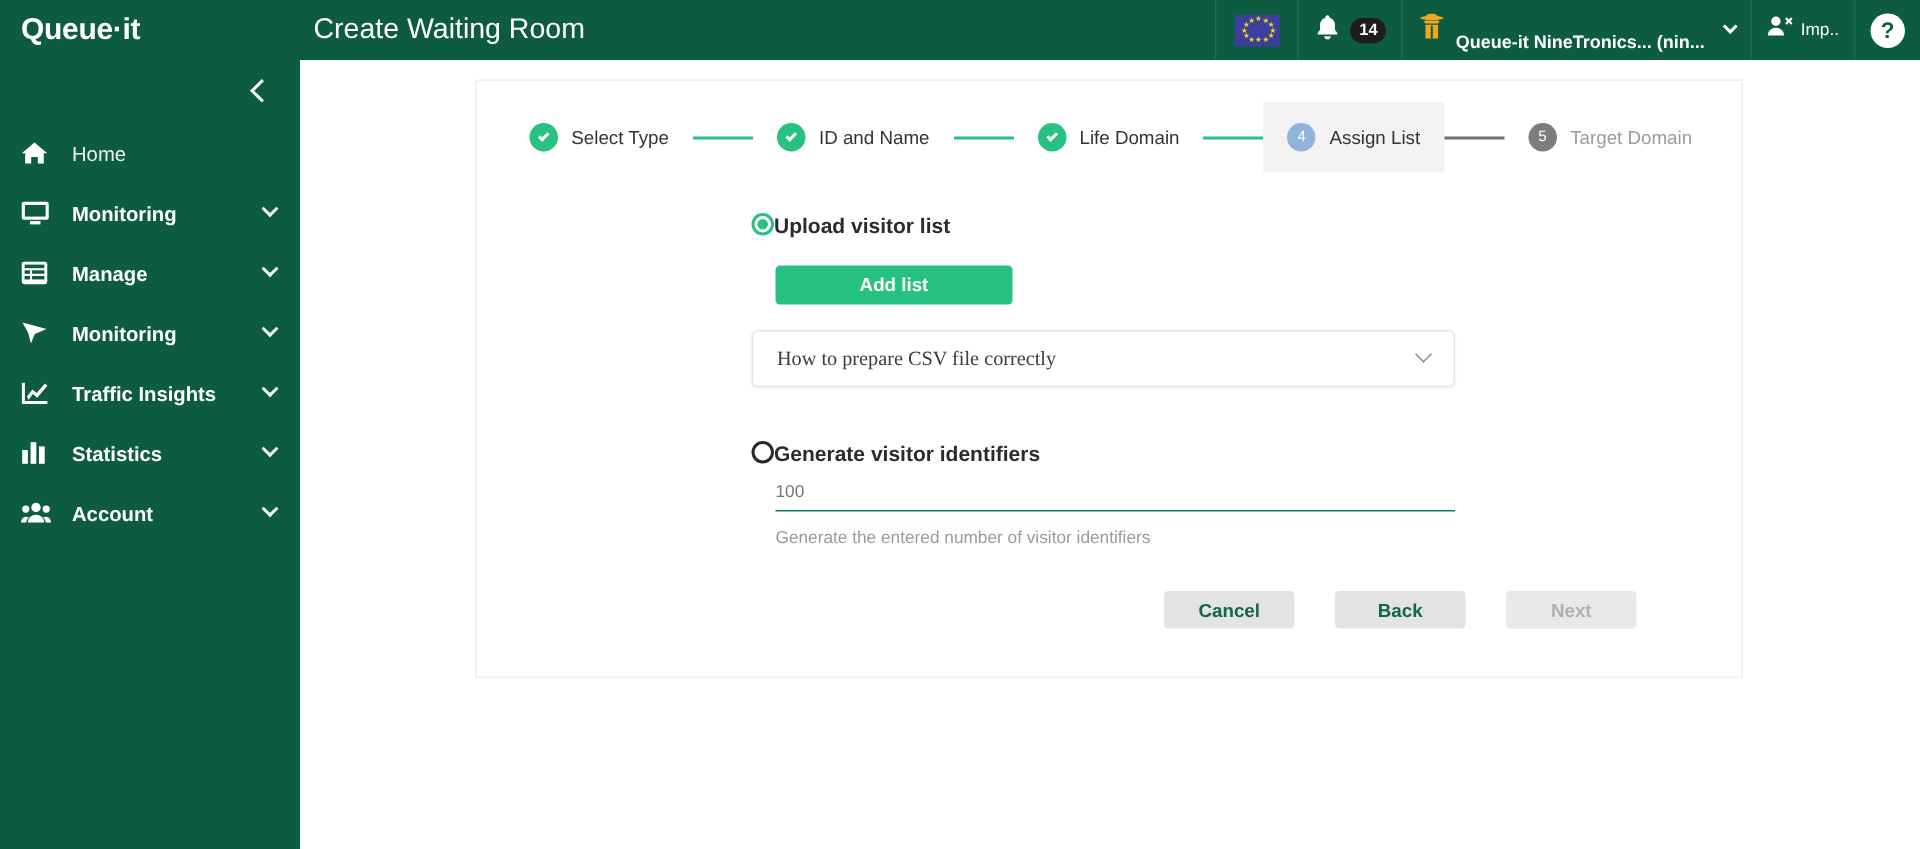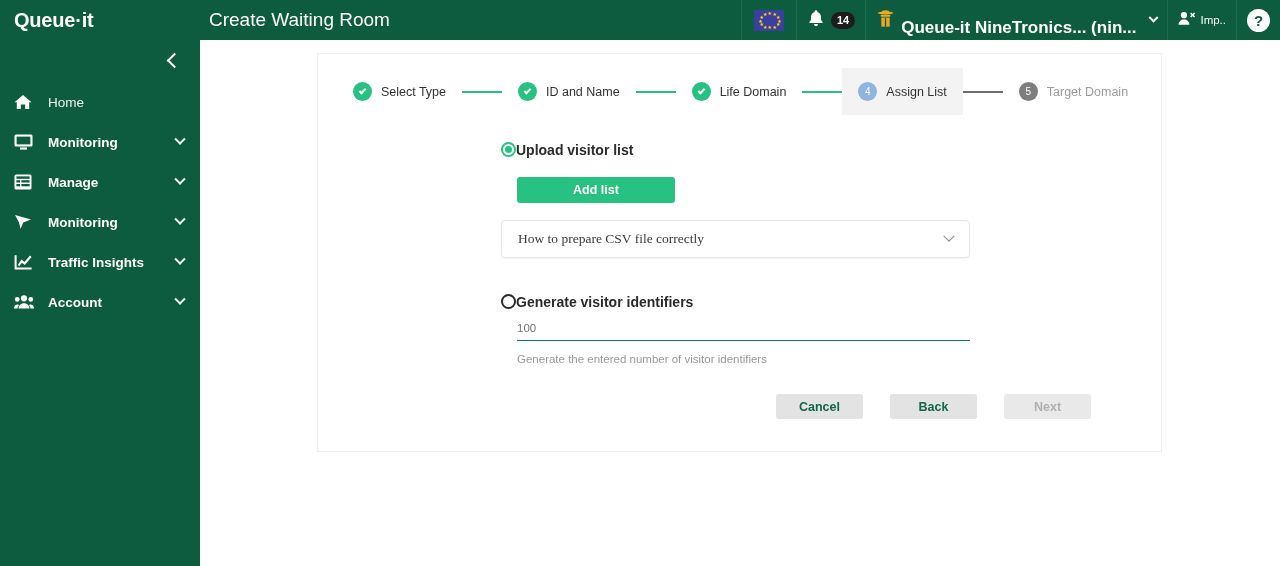--- a/index.html
+++ b/index.html
@@ -95,21 +95,21 @@
   }
   .eu-star:before { content: "★"; font-size: 5px; color:#ffd617; }
   .bell-wrap { position: relative; display: flex; align-items: center; }
   .badge {
     background: #1d1d1d; color: #ffffff;
     font-size: 11px; font-weight: bold;
     border-radius: 10px; padding: 2px 6px 3px; margin-left: 6px;
     min-width: 22px; text-align: center; line-height: 12px;
   }
   .acct-name {
-    font-size: 17px; color: #ffffff; font-weight: bold;
+    font-size: 12px; color: #ffffff; font-weight: bold;
     white-space: nowrap; margin: 16px 8px 0 6px;
   }
   .acct-caret {
     width: 7px; height: 7px;
     border-right: 2px solid #ffffff; border-bottom: 2px solid #ffffff;
     transform: rotate(45deg) translate(-2px,-2px);
     margin-left: 6px;
   }
   .imp-label { font-size: 11.5px; color:#fff; margin-left: 5px; white-space: nowrap; }
   .help-btn {
@@ -304,20 +304,31 @@
         <span class="nav-ico">
           <svg width="18" height="16" viewBox="0 0 18 16">
               <path d="M0.6 1.2h2v12.2h15v2H0.6Z" fill="#fff"></path>
               <path d="M4 10.4 7.6 5.6l2.8 2.4L16 1.6l1.6 1.5-6.8 8-2.9-2.4-2.9 3.9Z" fill="#fff"></path>
             </svg>
         </span>
         <span class="nav-label bold">Traffic Insights</span>
         <span class="nav-caret"></span>
       </div>
 
+      <div class="nav-item">
+        <span class="nav-ico">
+          <svg width="18" height="16" viewBox="0 0 18 16">
+              <rect x="0.8" y="6" width="3.8" height="9.2" fill="#fff"></rect>
+              <rect x="6.4" y="0.8" width="3.8" height="14.4" fill="#fff"></rect>
+              <rect x="12" y="3.6" width="3.8" height="11.6" fill="#fff"></rect>
+            </svg>
+        </span>
+        <span class="nav-label bold">Statistics</span>
+        <span class="nav-caret"></span>
+      </div>
 
       <div class="nav-item">
         <span class="nav-ico">
           <svg width="20" height="16" viewBox="0 0 20 16">
               <circle cx="10" cy="4.3" r="3.1" fill="#fff"></circle>
               <circle cx="3.2" cy="5.4" r="2.4" fill="#fff"></circle>
               <circle cx="16.8" cy="5.4" r="2.4" fill="#fff"></circle>
               <path d="M4.6 14.4c0-3 2.4-5.2 5.4-5.2s5.4 2.2 5.4 5.2Z" fill="#fff"></path>
               <path d="M0 14.4c0-2.3 1.4-3.9 3.4-3.9 .7 0 1.3 .2 1.8 .5-1 1-1.6 2.2-1.7 3.4Z" fill="#fff"></path>
               <path d="M20 14.4c0-2.3-1.4-3.9-3.4-3.9-.7 0-1.3 .2-1.8 .5 1 1 1.6 2.2 1.7 3.4Z" fill="#fff"></path>

